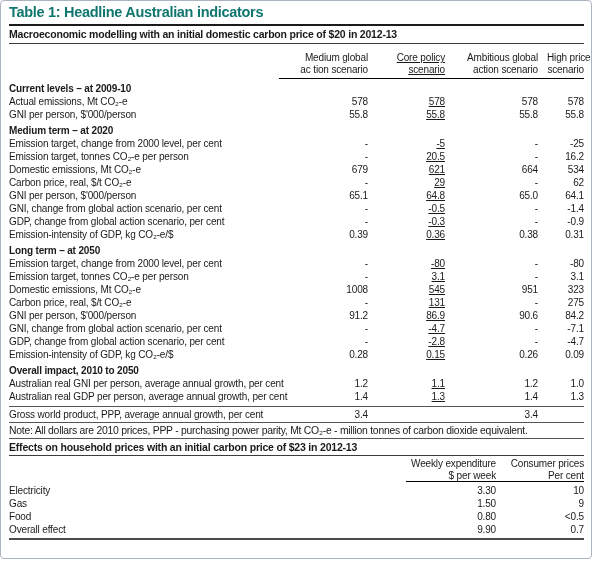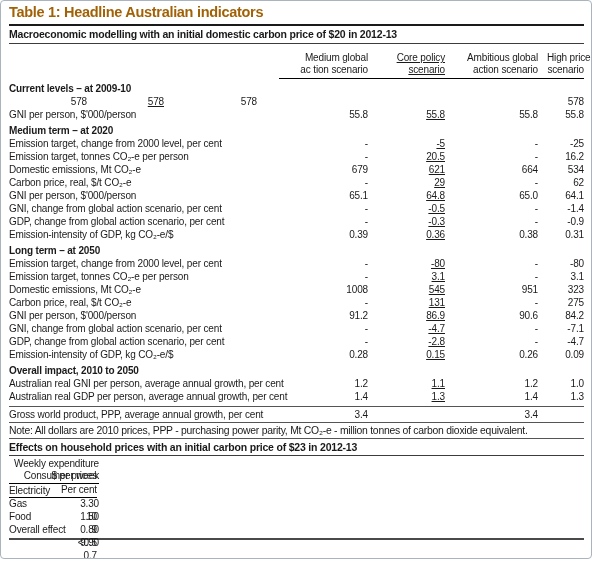--- a/index.html
+++ b/index.html
@@ -6,21 +6,21 @@
   body{
     width:601px;height:562px;position:relative;
     font-family:"Liberation Sans","DejaVu Sans",sans-serif;
     color:#1a1a1a;-webkit-font-smoothing:antialiased;
   }
   .page{
     position:absolute;left:0;top:0;width:592px;height:559px;
     box-sizing:border-box;border:1px solid #a9b4be;border-radius:4px;
     padding:3px 7px 0 8px;background:#fff;overflow:hidden;
   }
-  .title{font-size:14.5px;line-height:17px;font-weight:bold;color:#a16207;letter-spacing:-0.3px;white-space:nowrap;}
+  .title{font-size:14.5px;line-height:17px;font-weight:bold;color:#0f766e;letter-spacing:-0.3px;white-space:nowrap;}
   .rule-title{border-top:2px solid #1a1a1a;margin-top:3px;}
   .subtitle{font-size:10.5px;line-height:13px;font-weight:bold;margin-top:2px;letter-spacing:-0.2px;white-space:nowrap;}
   .rule-thin{border-top:1px solid #3c3c3c;margin-top:2px;}
   .rule-full{border-top:1px solid #555;}
   .rule-heavy{border-top:2px solid #4a4a4a;}
 
   
   .trow{display:flex;height:13px;line-height:13px;font-size:10px;letter-spacing:-0.15px;gap:9px;}
   .trow .lbl{width:272px;flex-shrink:0;white-space:nowrap;overflow:visible;}
   .cell{white-space:nowrap;}
@@ -33,21 +33,21 @@
   .head-rule{border-top:1px solid #000;margin-left:270px;margin-top:2px;}
   .section-header{font-size:10px;line-height:13px;height:13px;font-weight:bold;margin-top:3px;letter-spacing:-0.15px;white-space:nowrap;}
   #main-table-body{margin-top:0;}
   .world-row{padding:1px 0;}
   .rule-a{margin-top:3px;}
 
   .note-line{font-size:10.4px;line-height:14px;letter-spacing:-0.25px;white-space:nowrap;padding:1px 0 0 0;}
   .hh-heading{font-size:10.5px;line-height:14px;font-weight:bold;letter-spacing:-0.2px;white-space:nowrap;padding-top:1px;}
 
   
-  .hrow{display:flex;height:13px;line-height:13px;font-size:10px;letter-spacing:-0.15px;flex-direction:column;}
+  .hrow{display:flex;height:13px;line-height:13px;font-size:10px;letter-spacing:-0.15px;}
   .hrow .hlbl{flex:1;white-space:nowrap;}
   .ha{width:90px;text-align:right;flex-shrink:0;white-space:nowrap;}
   .hb{width:88px;text-align:right;flex-shrink:0;white-space:nowrap;}
   .hhead{margin-top:2px;}
   .hhead .hrow{height:12px;line-height:12px;}
   .hhead .underlined{border-bottom:1px solid #000;padding-bottom:1px;}
   #household-body{margin-top:2px;}
   .source-line{font-size:10.4px;line-height:14px;letter-spacing:-0.25px;white-space:nowrap;padding-top:2px;}
 </style>
 </head>
@@ -74,20 +74,21 @@
       <div class="c2 cell">scenario</div>
       <div class="c3 cell">action scenario</div>
       <div class="c4 cell">scenario</div>
     </div>
     <div class="head-rule"></div>
   </div>
 
   <div id="main-table-body">
       <div class="section-header">Current levels – at 2009-10</div>
       <div class="trow">
+        <div class="lbl cell">Actual emissions, Mt CO₂-e</div>
         <div class="c1 cell">578</div>
         <div class="c2 cell">578</div>
         <div class="c3 cell">578</div>
         <div class="c4 cell">578</div>
       </div>
       <div class="trow">
         <div class="lbl cell">GNI per person, $'000/person</div>
         <div class="c1 cell">55.8</div>
         <div class="c2 cell">55.8</div>
         <div class="c3 cell">55.8</div>

